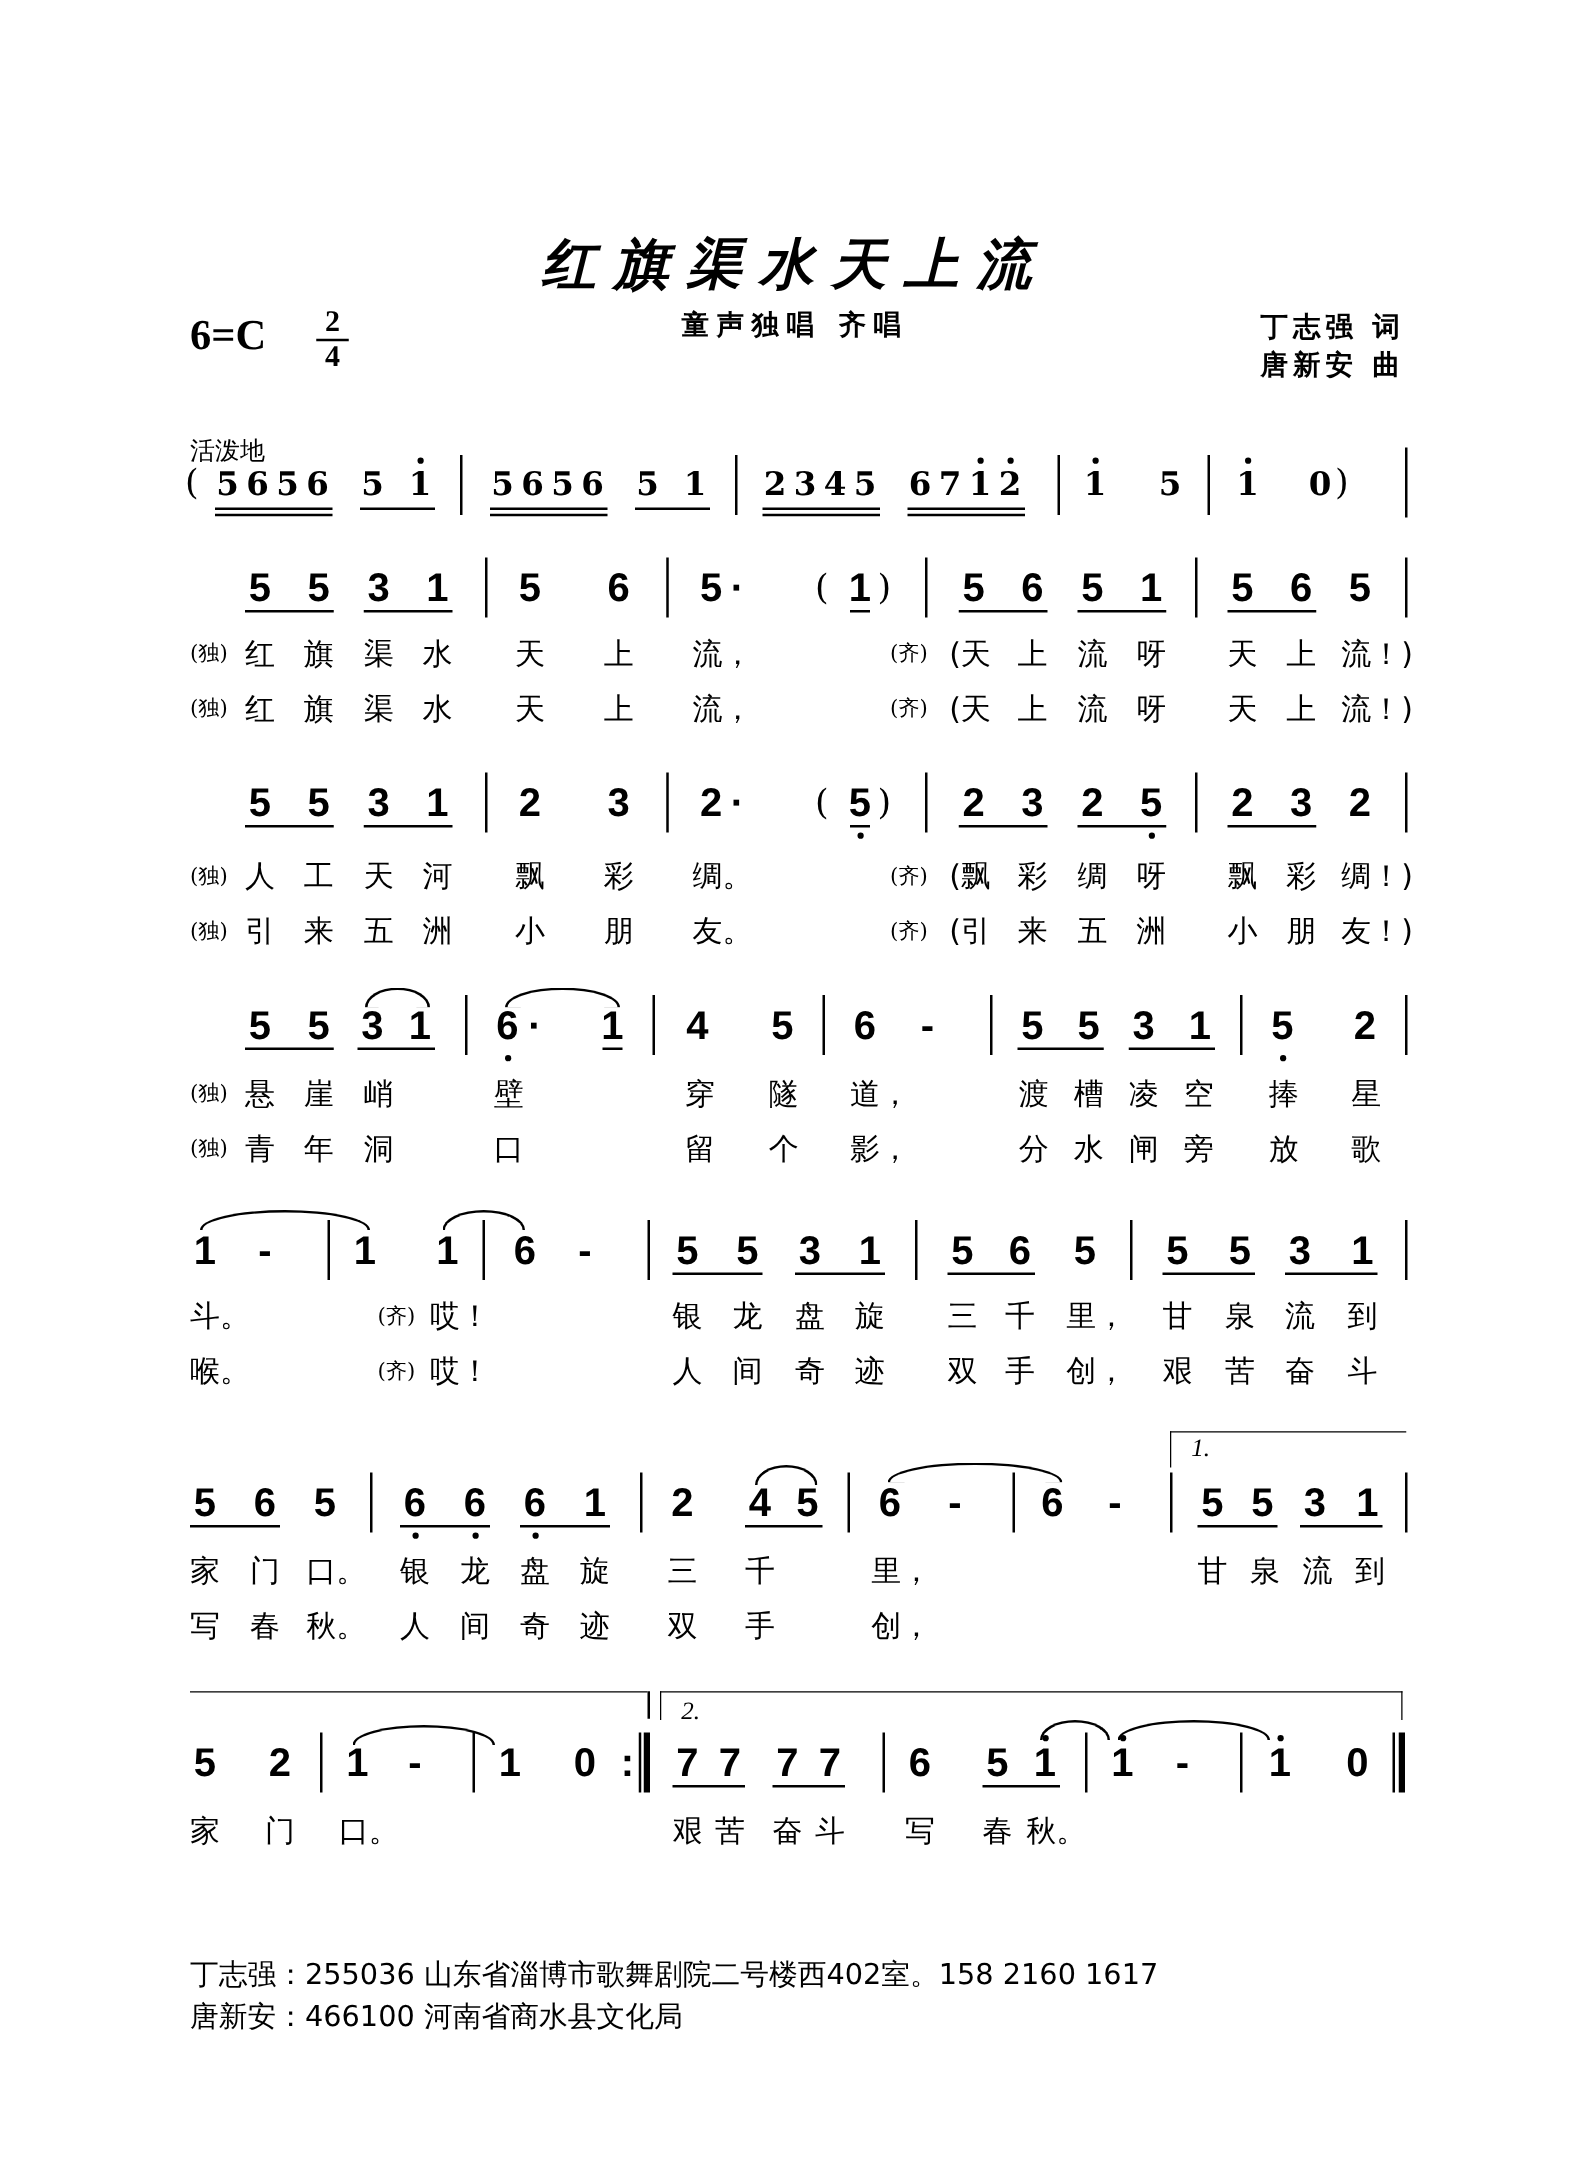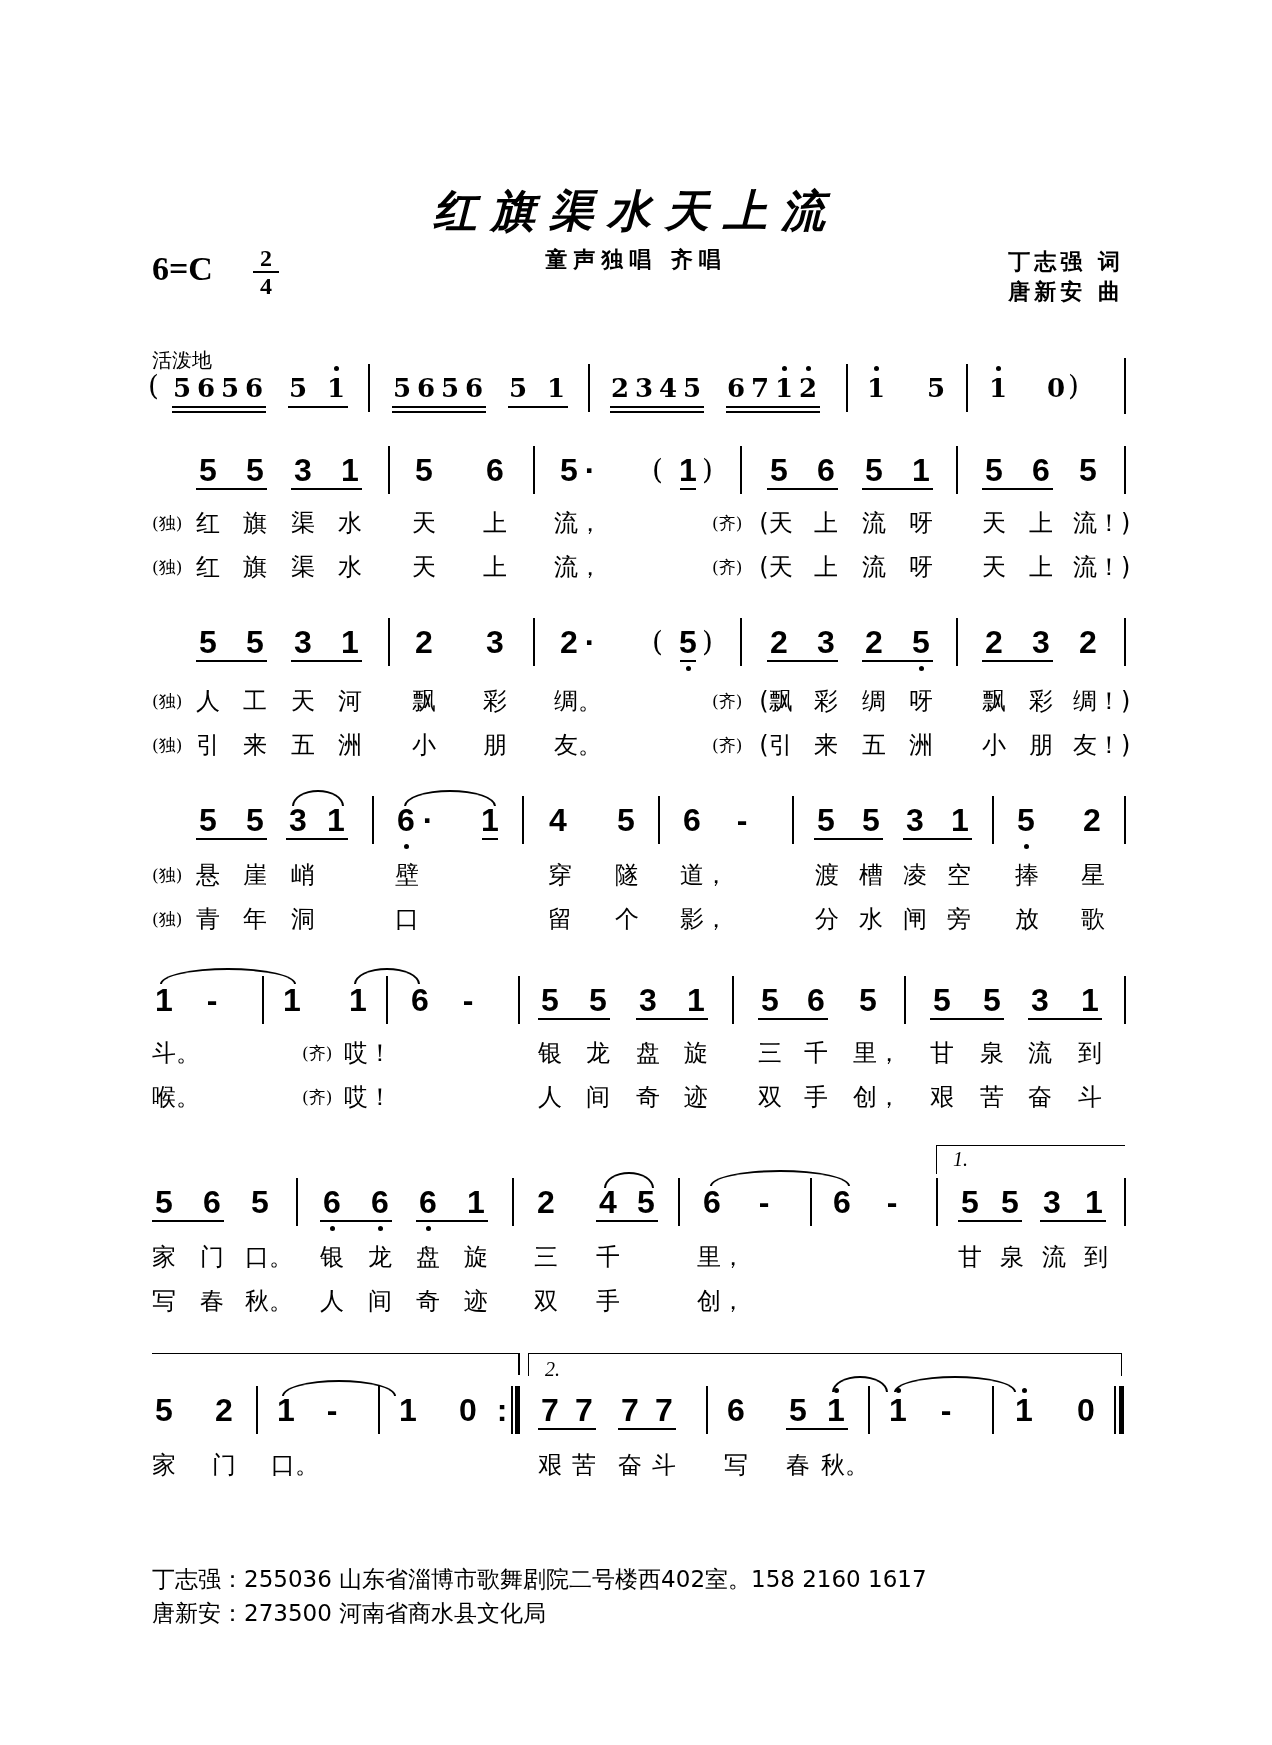--- a/index.html
+++ b/index.html
@@ -488,13 +488,13 @@
   <span class="ly" style="left:535px">艰</span>
   <span class="ly" style="left:569px">苦</span>
   <span class="ly" style="left:615px">奋</span>
   <span class="ly" style="left:649px">斗</span>
   <span class="ly" style="left:721px">写</span>
   <span class="ly" style="left:783px">春</span>
   <span class="ly" style="left:821px;width:40px;text-align:left">秋。</span>
 </div>
 
 <div class="abs footer" style="top:1564px">丁志强：255036  山东省淄博市歌舞剧院二号楼西402室。158 2160 1617</div>
-<div class="abs footer" style="top:1598px">唐新安：273500  河南省商水县文化局</div>
+<div class="abs footer" style="top:1598px">唐新安：466100  河南省商水县文化局</div>
 
 </body></html>

